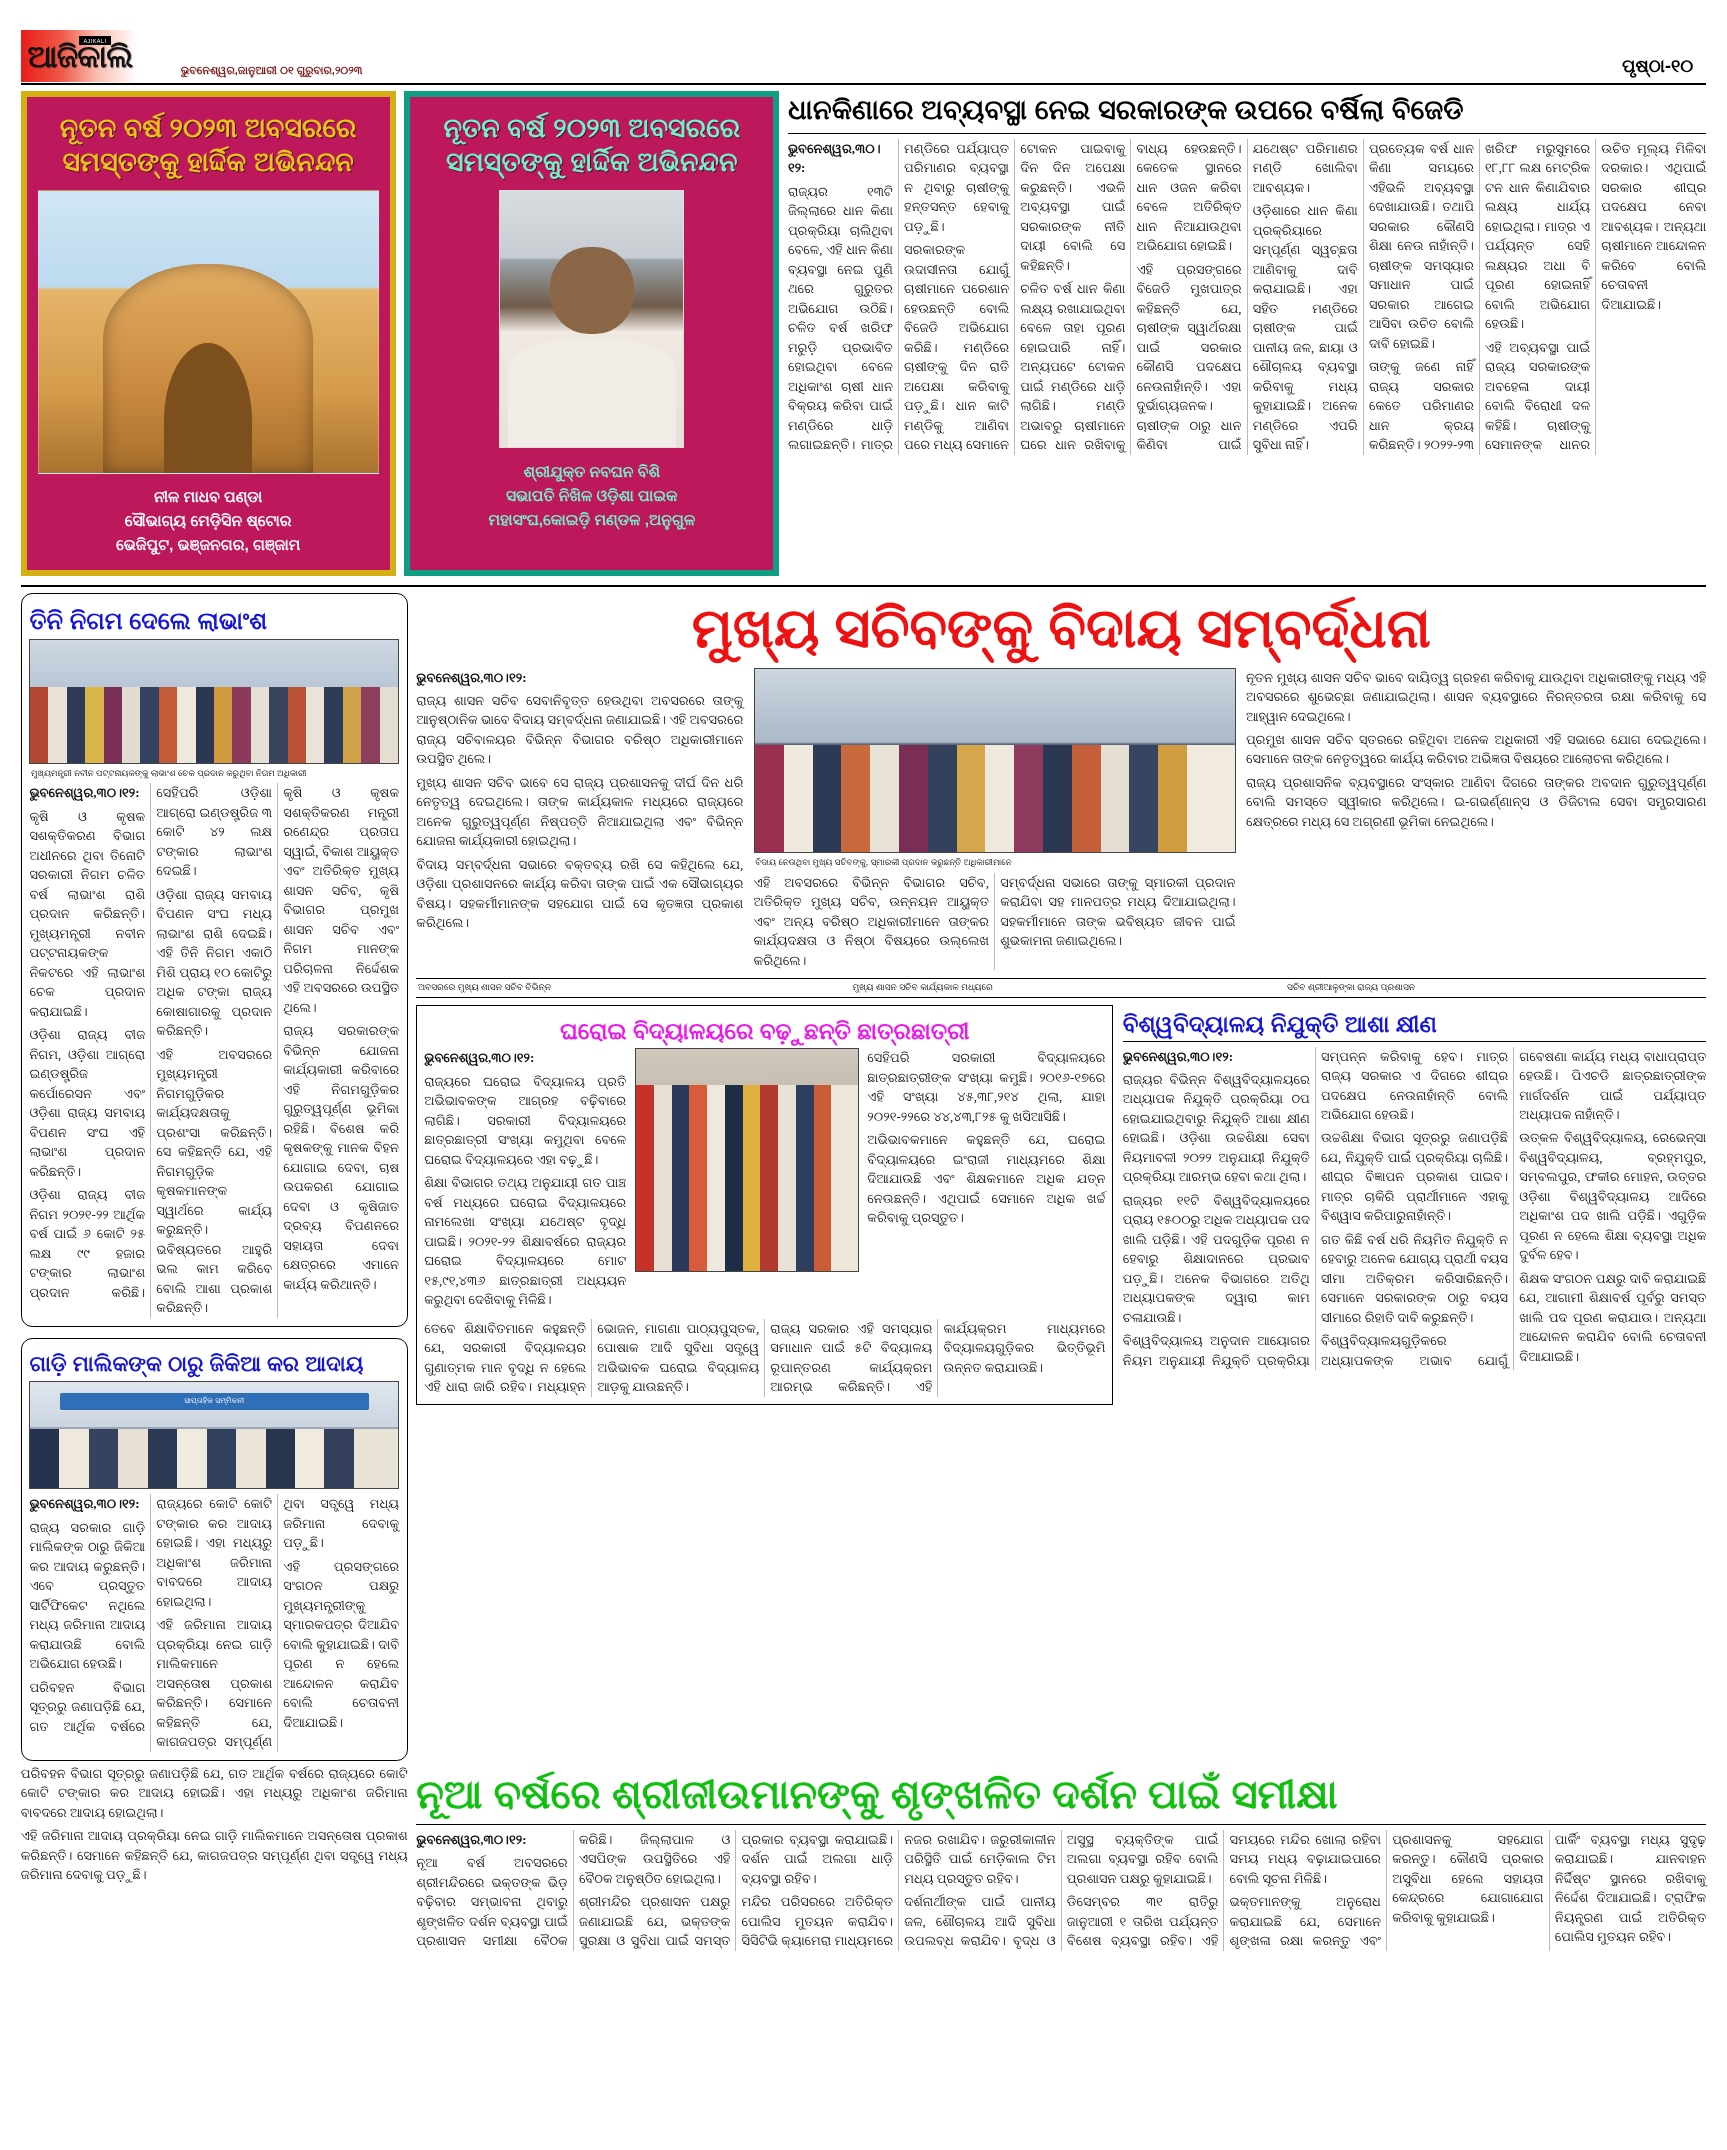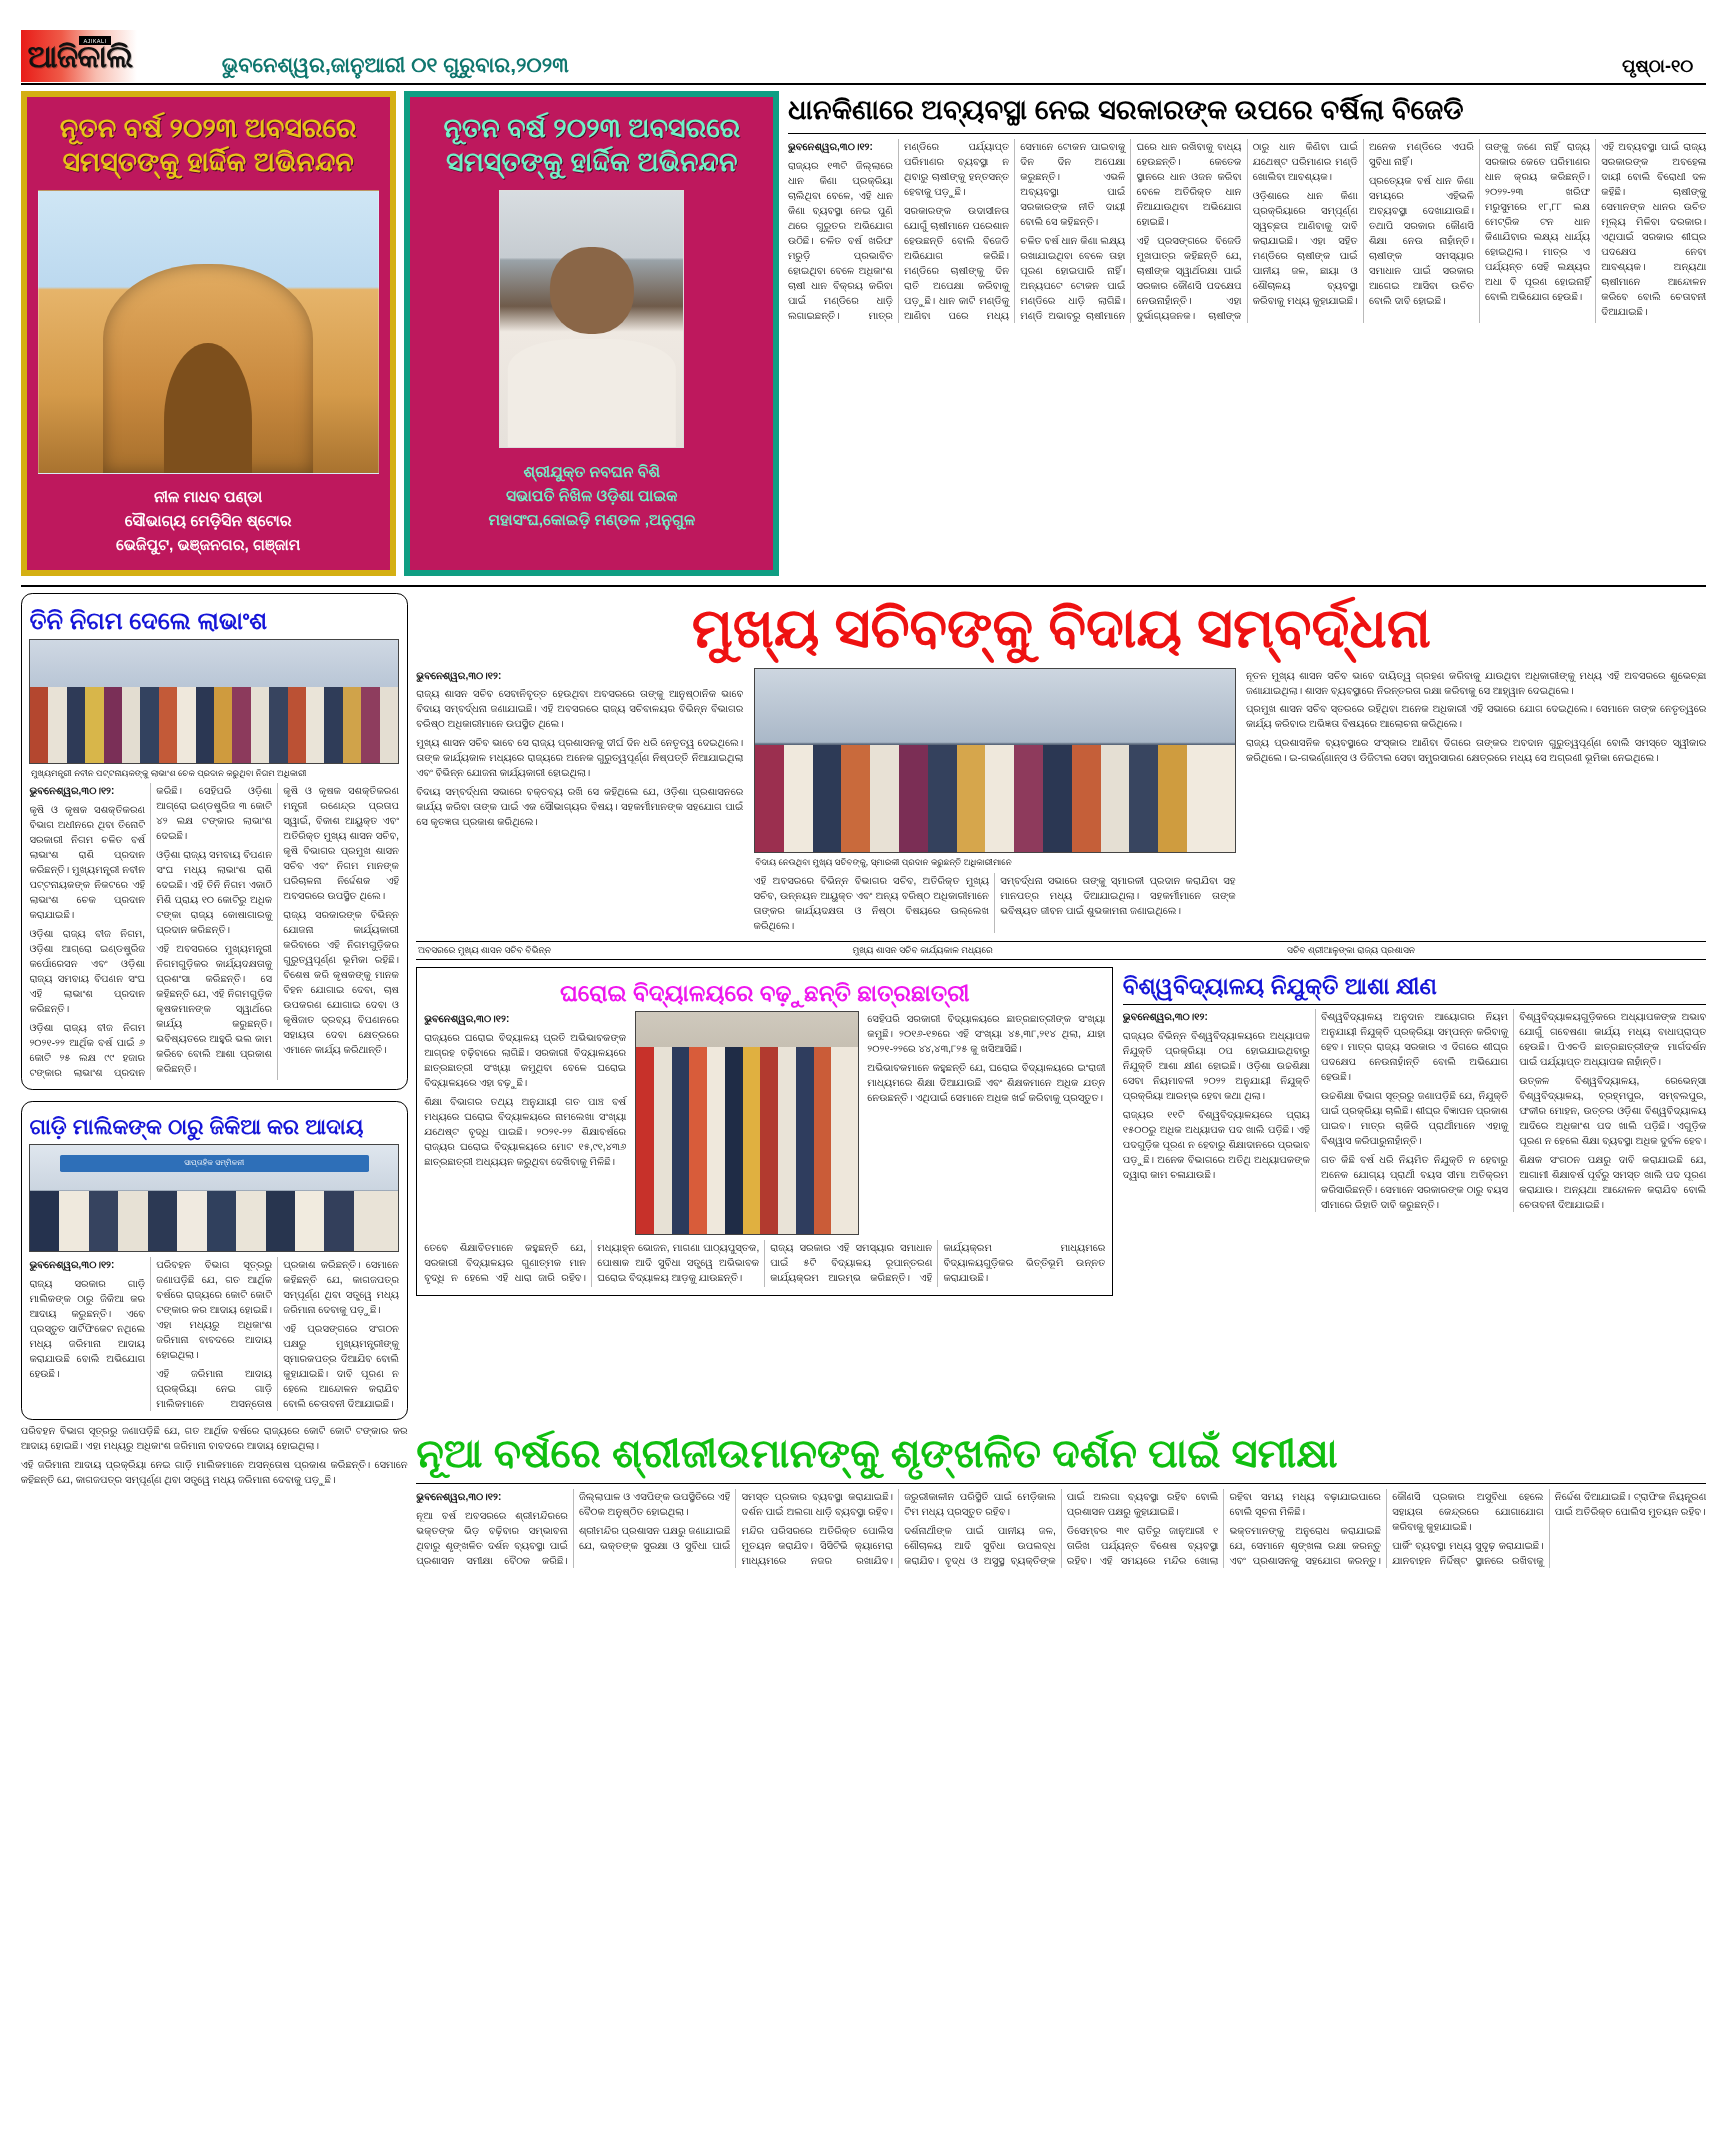--- a/index.html
+++ b/index.html
@@ -49,24 +49,24 @@
     position: absolute;
     right: 26px;
     top: 6px;
     background: #000;
     color: #fff;
     font-size: 5.6px;
     letter-spacing: 0.4px;
     padding: 1.7px 4.3px;
   }
   .dateline {
-    font-size: 21px;
+    font-size: 11px;
     font-weight: bold;
-    color: #0f766e;
-    margin-left: 85px;
+    color: #7f1d1d;
+    margin-left: 44px;
     padding-bottom: 5.2px;
     white-space: nowrap;
   }
   .pageno {
     margin-left: auto;
     font-size: 18px;
     font-weight: bold;
     padding-bottom: 5.2px;
     padding-right: 13px;
     white-space: nowrap;
@@ -158,26 +158,26 @@
     font-size: 23px; font-weight: bold; color: #ee16ee;
     line-height: 1.15; text-align: center; margin: 6px 0 4.3px 0;
   }
   .news-head-green {
     font-size: 40px; font-weight: bold; color: #10bf10;
     line-height: 1.15; margin: 6.9px 0 6.9px 0;
   }
 
   .cols { column-gap: 11.2px; column-rule: 0.4px solid #b9b9b9; }
   .cols p {
-    font-size: 10px;
+    font-size: 13px;
     line-height: 1.5;
     text-align: justify;
     color: #111;
     margin: 0 0 3.9px 0;
-    font-family: Liberation Sans, sans-serif;
+    font-family: Liberation Serif, serif;
     hyphens: auto;
     word-break: break-word;
   }
   .lead { font-weight: bold; }
 
   .box {
     border: 1.3px solid #000;
     border-radius: 11.2px;
     padding: 6.9px 7.7px 8.6px 7.7px;
   }

